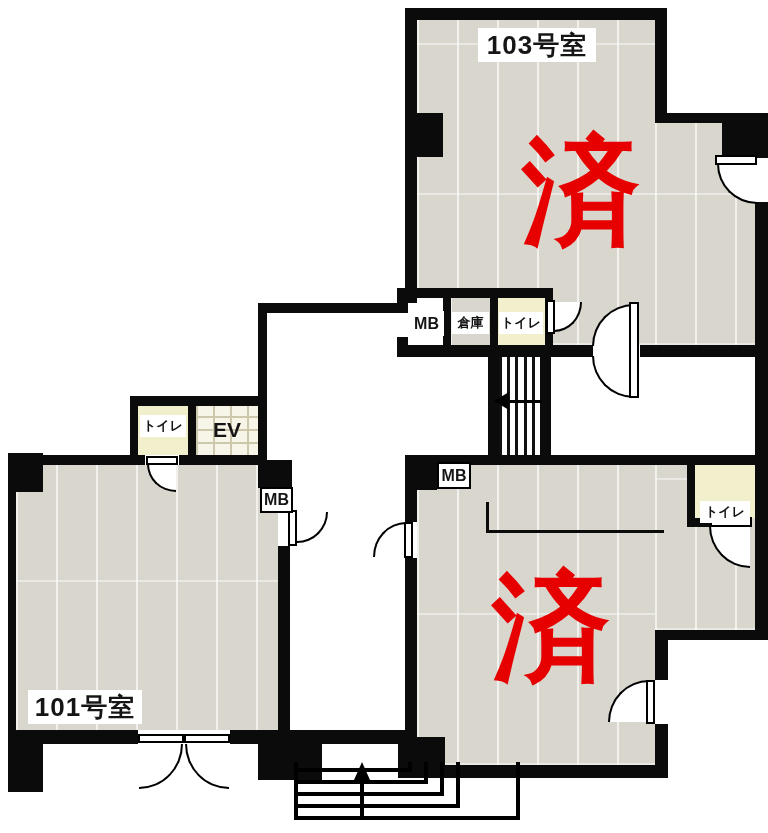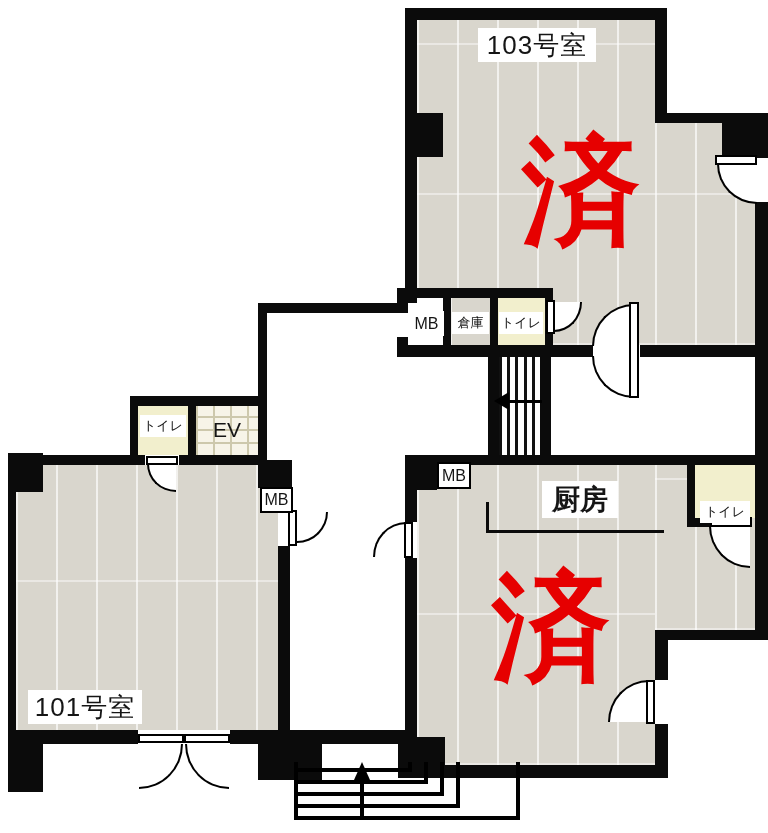--- a/index.html
+++ b/index.html
@@ -16,21 +16,21 @@
     background-image:
       repeating-linear-gradient(90deg, #cdc8ac 0 2px, rgba(0,0,0,0) 2px 17px),
       repeating-linear-gradient(0deg, #cdc8ac 0 2px, rgba(0,0,0,0) 2px 13px);}
   .white{position:absolute;background:#fff;}
   .leaf{position:absolute;background:#fff;border:2px solid #000;box-sizing:border-box;}
   .sw{position:absolute;background:#fff;box-sizing:border-box;}
   .sw.bl{border-bottom-left-radius:100% 100%;border-left:2px solid #000;border-bottom:2px solid #000;}
   .sw.br{border-bottom-right-radius:100% 100%;border-right:2px solid #000;border-bottom:2px solid #000;}
   .sw.tl{border-top-left-radius:100% 100%;border-left:2px solid #000;border-top:2px solid #000;}
   .chip{position:absolute;background:#fff;display:flex;align-items:center;justify-content:center;
-        white-space:nowrap;color:#151515;}
+        white-space:nowrap;color:#151515;font-weight:bold;}
   .chip.bordered{border:2px solid #000;box-sizing:border-box;}
   .roomlabel{font-size:26px;letter-spacing:1px;}
   .small{font-size:13px;}
   .mb{font-size:16px;}
   .status{position:absolute;color:#e60000;font-weight:bold;font-size:118px;line-height:1;
           font-family:"DejaVu Sans","Liberation Sans",sans-serif;}
   .treads{position:absolute;background-image:repeating-linear-gradient(90deg,#111 0 3px,rgba(0,0,0,0) 3px 8.2px);}
   .arrowline{position:absolute;background:#000;}
   .arrowhead-left{position:absolute;width:0;height:0;border-top:9px solid rgba(0,0,0,0);
           border-bottom:9px solid rgba(0,0,0,0);border-right:15px solid #000;}
@@ -160,23 +160,20 @@
     <span>103号室</span>
   </div>
   <div class="status" style="left:522px;top:132px;">済</div>
 
   <div class="chip roomlabel" style="left:28px;top:690px;width:114px;height:34px;text-align:right;">
     <span>101号室</span>
   </div>
 
   <div class="status" style="left:492px;top:568px;">済</div>
 
-  <div class="chip" style="left:542px;top:481px;width:76px;height:37px;font-size:28px;font-weight:bold;">
-    <span>厨房</span>
-  </div>
 
   <div class="chip mb" style="left:409px;top:311px;width:35px;height:25px;">
     <span>MB</span>
   </div>
   <div class="chip small" style="left:452px;top:312px;width:37px;height:22px;">
     <span>倉庫</span>
   </div>
   <div class="chip small" style="left:499px;top:312px;width:44px;height:22px;">
     <span>トイレ</span>
   </div>

